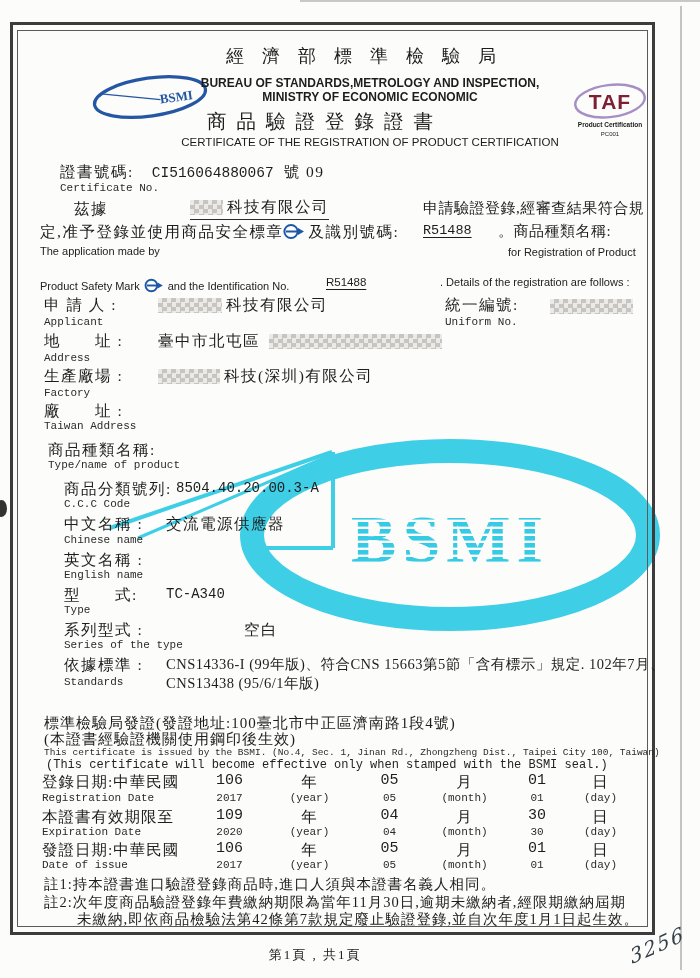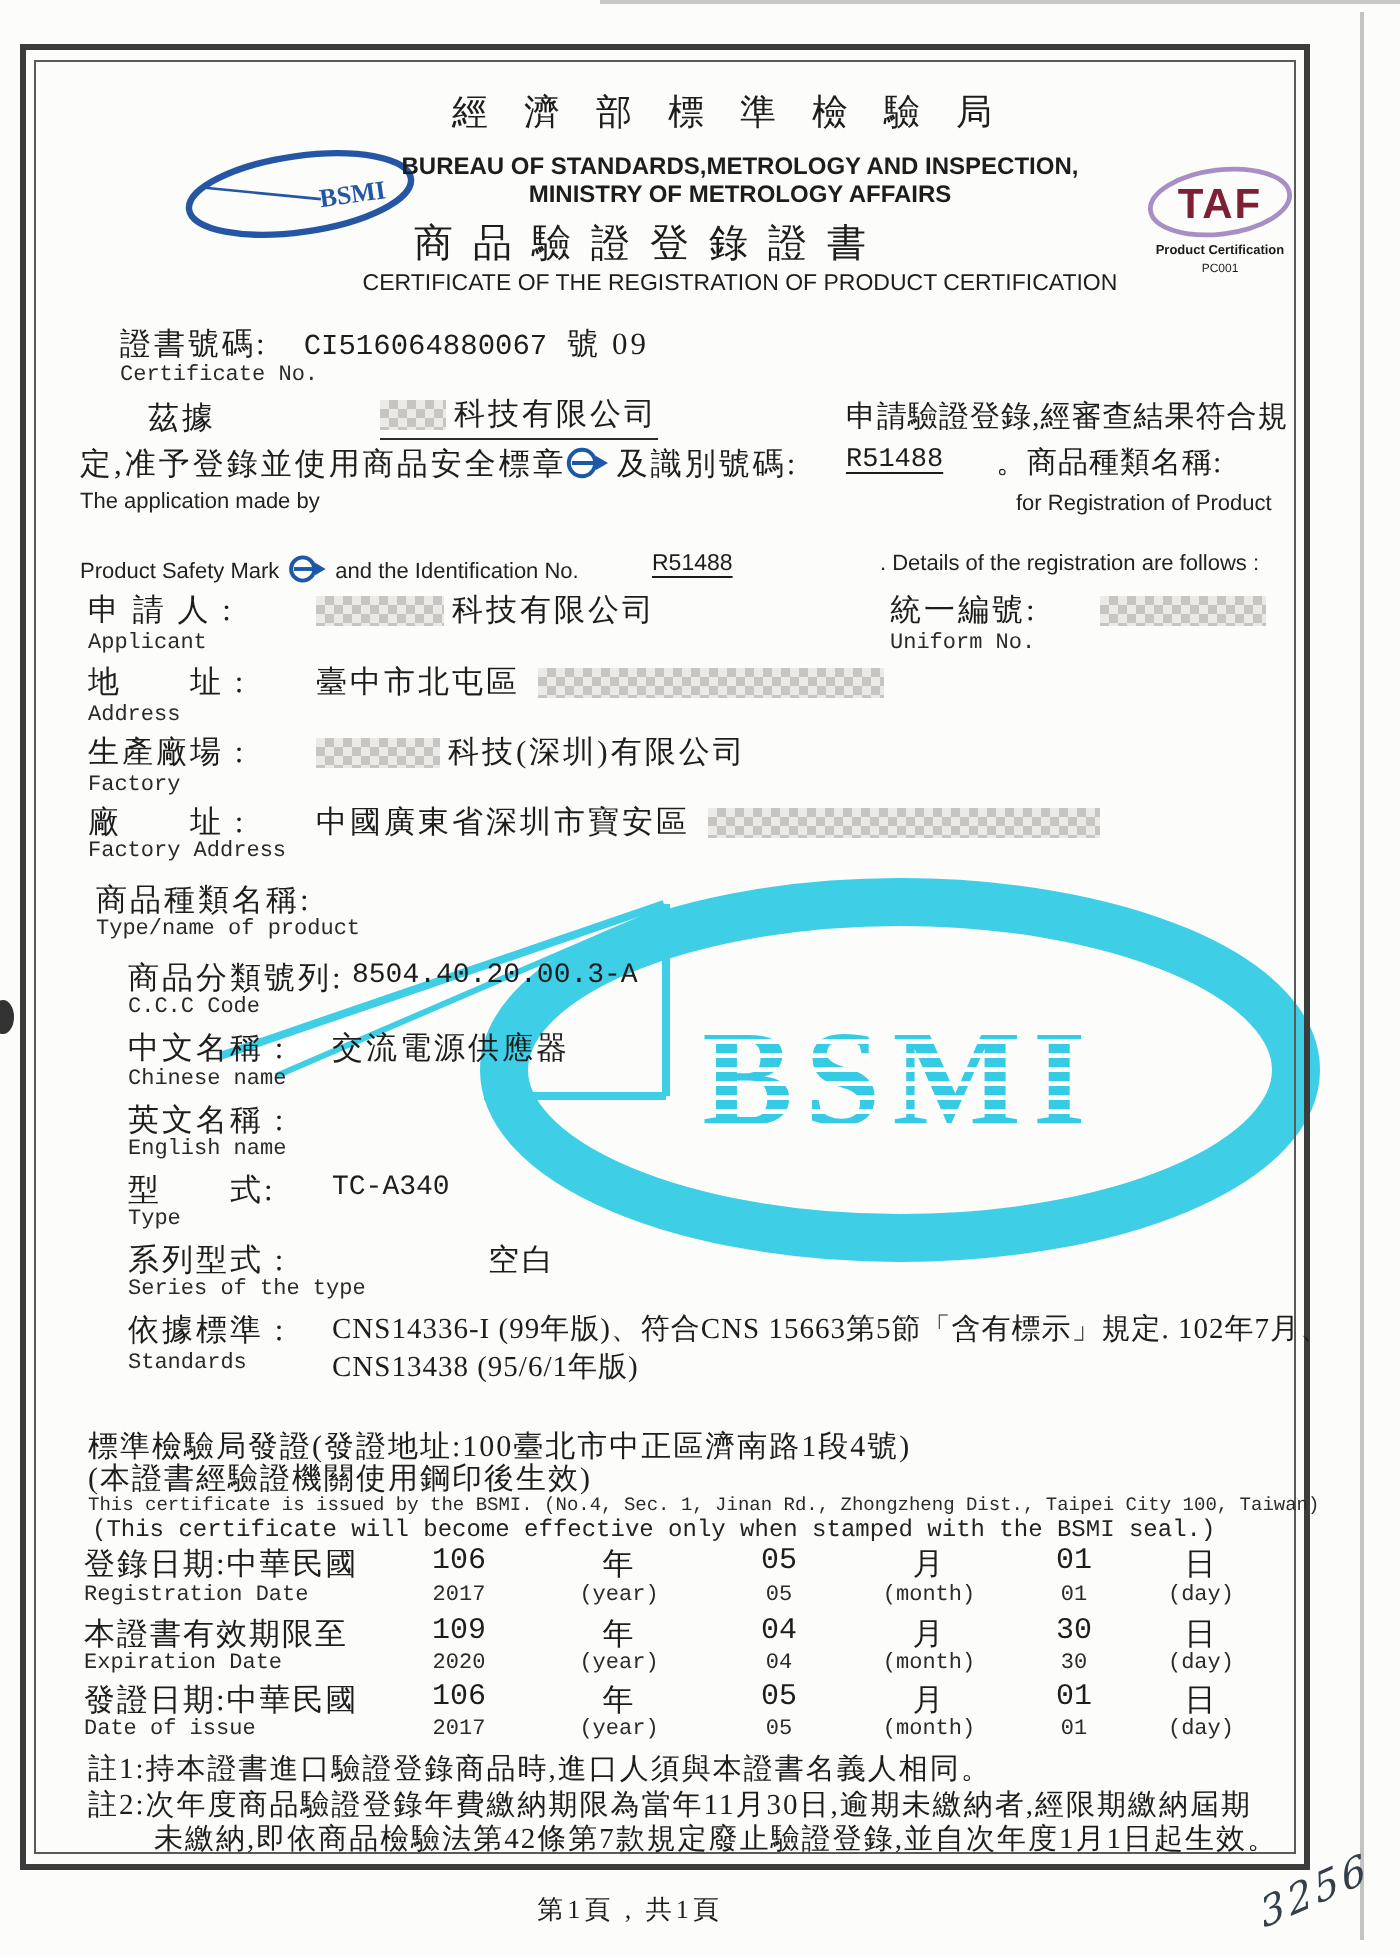--- a/index.html
+++ b/index.html
@@ -53,21 +53,21 @@
   <svg class="abs z3" style="left:88px; top:70px;" width="124" height="54" viewBox="0 0 124 54">
     <g transform="rotate(-8 62 27)">
       <ellipse cx="62" cy="27" rx="56" ry="19" fill="none" stroke="#2456a4" stroke-width="3.2"></ellipse>
       <line x1="14" y1="17" x2="72" y2="31" stroke="#2456a4" stroke-width="1.3"></line>
       <text x="88" y="35" text-anchor="middle" font-family="'Liberation Serif',serif" font-weight="bold" font-size="13" fill="#2456a4">BSMI</text>
     </g>
   </svg>
 
   <div class="abs z3 zh ctr" style="left:105px; top:44px; width:530px; font-size:18px; letter-spacing:18px;">經濟部標準檢驗局</div>
   <div class="abs z3 sans ctr" style="left:105px; top:76px; width:530px; font-size:12px; font-weight:bold;">BUREAU OF STANDARDS,METROLOGY AND INSPECTION,</div>
-  <div class="abs z3 sans ctr" style="left:105px; top:90px; width:530px; font-size:12px; font-weight:bold;">MINISTRY OF METROLOGY AFFAIRS</div>
+  <div class="abs z3 sans ctr" style="left:105px; top:90px; width:530px; font-size:12px; font-weight:bold;">MINISTRY OF ECONOMIC ECONOMIC</div>
   <div class="abs z3 zh ctr" style="left:60px; top:108px; width:530px; font-size:19.5px; letter-spacing:10px;">商品驗證登錄證書</div>
   <div class="abs z3 sans ctr" style="left:105px; top:136px; width:530px; font-size:11.5px;">CERTIFICATE OF THE REGISTRATION OF PRODUCT CERTIFICATION</div>
 
   <svg class="abs z3" style="left:566px; top:80px;" width="110" height="62" viewBox="0 0 110 62">
     <ellipse cx="44" cy="21" rx="35" ry="16" fill="none" stroke="#a58fc4" stroke-width="2.4" transform="rotate(-7 44 21)"></ellipse>
     <text x="44" y="29" text-anchor="middle" font-family="'Liberation Sans',sans-serif" font-weight="bold" font-size="21" fill="#7d2033" letter-spacing="1">TAF</text>
     <text x="44" y="47" text-anchor="middle" font-family="'Liberation Sans',sans-serif" font-weight="bold" font-size="6.5" fill="#1a1a1a">Product Certification</text>
     <text x="44" y="56" text-anchor="middle" font-family="'Liberation Sans',sans-serif" font-size="6" fill="#1a1a1a">PC001</text>
   </svg>
 
@@ -132,25 +132,21 @@
   <div class="abs z3 en-lbl" style="left:44px; top:352px;">Address</div>
 
   <div class="abs z3 zh zh15" style="left:44px; top:366px;">生產廠場 :</div>
   <div class="abs z3" style="left:158px; top:366px;">
     <span class="redact" style="width:62px;"></span>
     <span class="zh zh15">科技(深圳)有限公司</span>
   </div>
   <div class="abs z3 en-lbl" style="left:44px; top:387px;">Factory</div>
 
   <div class="abs z3 zh zh15" style="left:44px; top:401px;">廠　　址 :</div>
-  <div class="abs z3" style="left:158px; top:401px;">
-    <span class="zh zh15">中國廣東省深圳市寶安區</span>
-    <span class="redact" style="width:196px; margin-left:5px;"></span>
-  </div>
-  <div class="abs z3 en-lbl" style="left:44px; top:420px;">Factory Address</div>
+  <div class="abs z3 en-lbl" style="left:44px; top:420px;">Taiwan Address</div>
 
   <svg class="abs" style="left:100px; top:438px; z-index:1;" width="575" height="205" viewBox="0 0 575 205">
     <defs>
       <pattern id="wmstripe" width="8" height="7" patternUnits="userSpaceOnUse">
         <rect width="8" height="7" fill="#ffffff"></rect>
         <rect width="8" height="4.6" fill="#35cbe4"></rect>
       </pattern>
     </defs>
     <ellipse cx="350" cy="97" rx="198" ry="84" fill="none" stroke="#3ecfe6" stroke-width="24"></ellipse>
     <polygon points="232,14 10,90 38,100" fill="#ffffff"></polygon>

